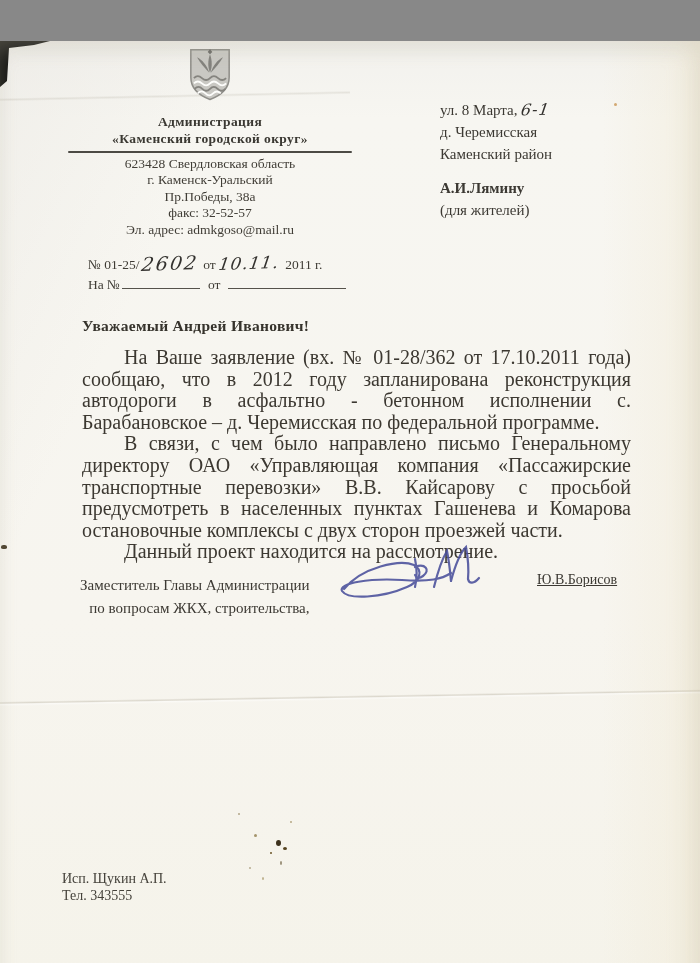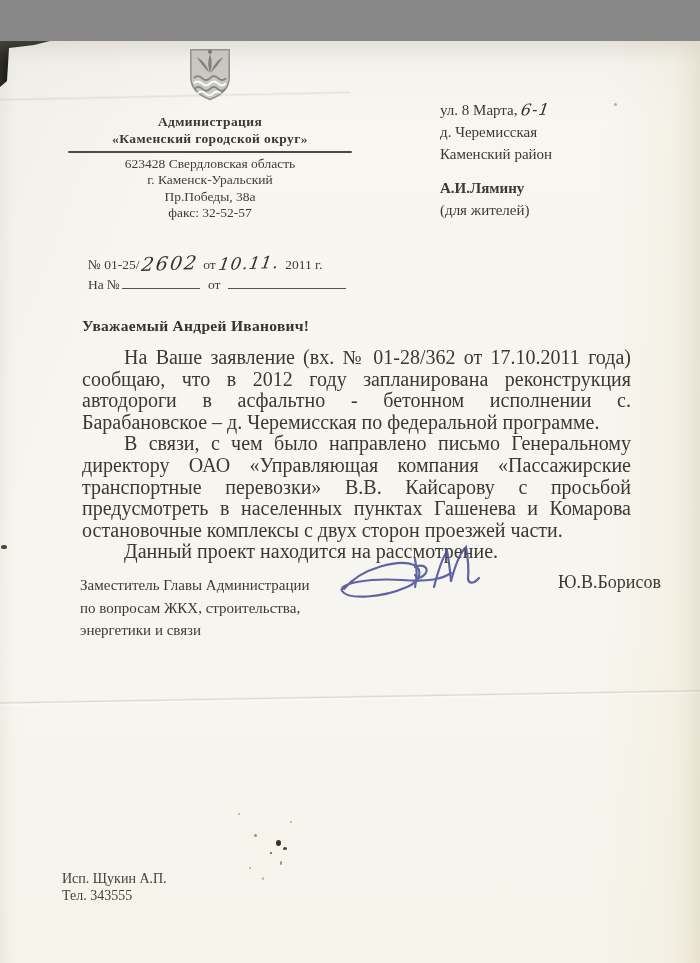--- a/index.html
+++ b/index.html
@@ -66,23 +66,23 @@
   .hand-house{font-size:16px;letter-spacing:1px;}
 
   
   .salutation{position:absolute;left:82px;top:276px;width:548px;text-align:left;
     font-size:15.5px;font-weight:bold;color:#36332c;letter-spacing:.3px;}
   .body-text{position:absolute;left:82px;top:306px;width:549px;font-size:20px;
     line-height:21.6px;text-align:justify;color:#3c3831;}
   .body-text p{margin:0;text-indent:42px;}
 
   
-  .signoff-title{position:absolute;left:80px;top:533px;font-size:15px;line-height:22.5px;color:#3c3933;}
+  .signoff-title{position:absolute;left:80px;top:533px;font-size:15px;line-height:22.5px;color:#3c3933;text-align:right;}
   .signature-svg{position:absolute;left:328px;top:496px;}
-  .signoff-name{position:absolute;left:558px;top:531px;font-size:18px;color:#3c3933;}
+  .signoff-name{position:absolute;left:537px;top:531px;font-size:14px;color:#3c3933;text-decoration:underline;}
 
   
   .footer{position:absolute;left:62px;top:830px;font-size:14px;line-height:16.5px;color:#45423b;}
 </style>
 </head>
 <body>
 
 <div class="page">
 
   <div class="corner-tl"></div>
@@ -112,20 +112,21 @@
       <path d="M10 54 q5 -5 10 0 t10 0 t10 0 t10 0" stroke="#85847f" stroke-width="2.4" fill="none"></path>
       <path d="M14 60 q5 -5 10 0 t10 0 t10 0" stroke="#fdfdfb" stroke-width="2.2" fill="none"></path>
     </svg>
     <div class="org-line">Администрация</div>
     <div class="org-line">«Каменский городской округ»</div>
     <div class="lh-divider"></div>
     <div class="contact-line">623428 Свердловская область</div>
     <div class="contact-line">г. Каменск-Уральский</div>
     <div class="contact-line">Пр.Победы, 38а</div>
     <div class="contact-line">факс: 32-52-57</div>
+    <div class="contact-line">Эл. адрес: admkgoso@mail.ru</div>
   </div>
 
   <div class="ref">
     <div class="ref-line1">
       <span>№ 01-25/</span><span class="hand hand-no">2602</span>
       <span>от</span><span class="hand hand-date">10.11.</span>
       <span>2011 г.</span>
     </div>
     <div class="ref-line2">
       <span>На №</span><span class="blank blank1"></span><span>от</span><span class="blank blank2"></span>
@@ -146,21 +147,20 @@
 
   <div class="body-text">
     <p>На Ваше заявление (вх. № 01-28/362 от 17.10.2011 года) сообщаю, что в 2012 году запланирована реконструкция автодороги в асфальтно - бетонном исполнении с. Барабановское – д. Черемисская по федеральной программе.</p>
     <p>В связи, с чем было направлено письмо Генеральному директору ОАО «Управляющая компания «Пассажирские транспортные перевозки» В.В. Кайсарову с просьбой предусмотреть в населенных пунктах Гашенева и Комарова остановочные комплексы с двух сторон проезжей части.</p>
     <p>Данный проект находится на рассмотрение.</p>
   </div>
 
   <div class="signoff-title">
     <div>Заместитель Главы Администрации</div>
     <div>по вопросам ЖКХ, строительства,</div>
-    <div>энергетики и связи</div>
   </div>
 
   <svg class="signature-svg" width="165" height="82" viewBox="0 0 165 82">
     <g stroke="#4a4f9b" stroke-width="2.2" fill="none" stroke-linecap="round" opacity="0.88">
       <path d="M16 52 C34 30 72 22 86 28 C95 33 93 44 79 50 C54 61 20 63 14 54 C10 46 42 41 74 43 C102 45 114 42 123 36"></path>
       <path d="M87 22 C89 31 89 42 87 50"></path>
       <path d="M87 30 C97 26 103 33 95 39 C91 42 88 41 87 38"></path>
       <path d="M106 50 C110 34 114 22 119 14 C121 24 122 33 123 44"></path>
       <path d="M123 44 C127 29 132 16 138 10 C140 21 141 31 140 42"></path>
       <path d="M140 42 C141 47 146 47 151 41"></path>

